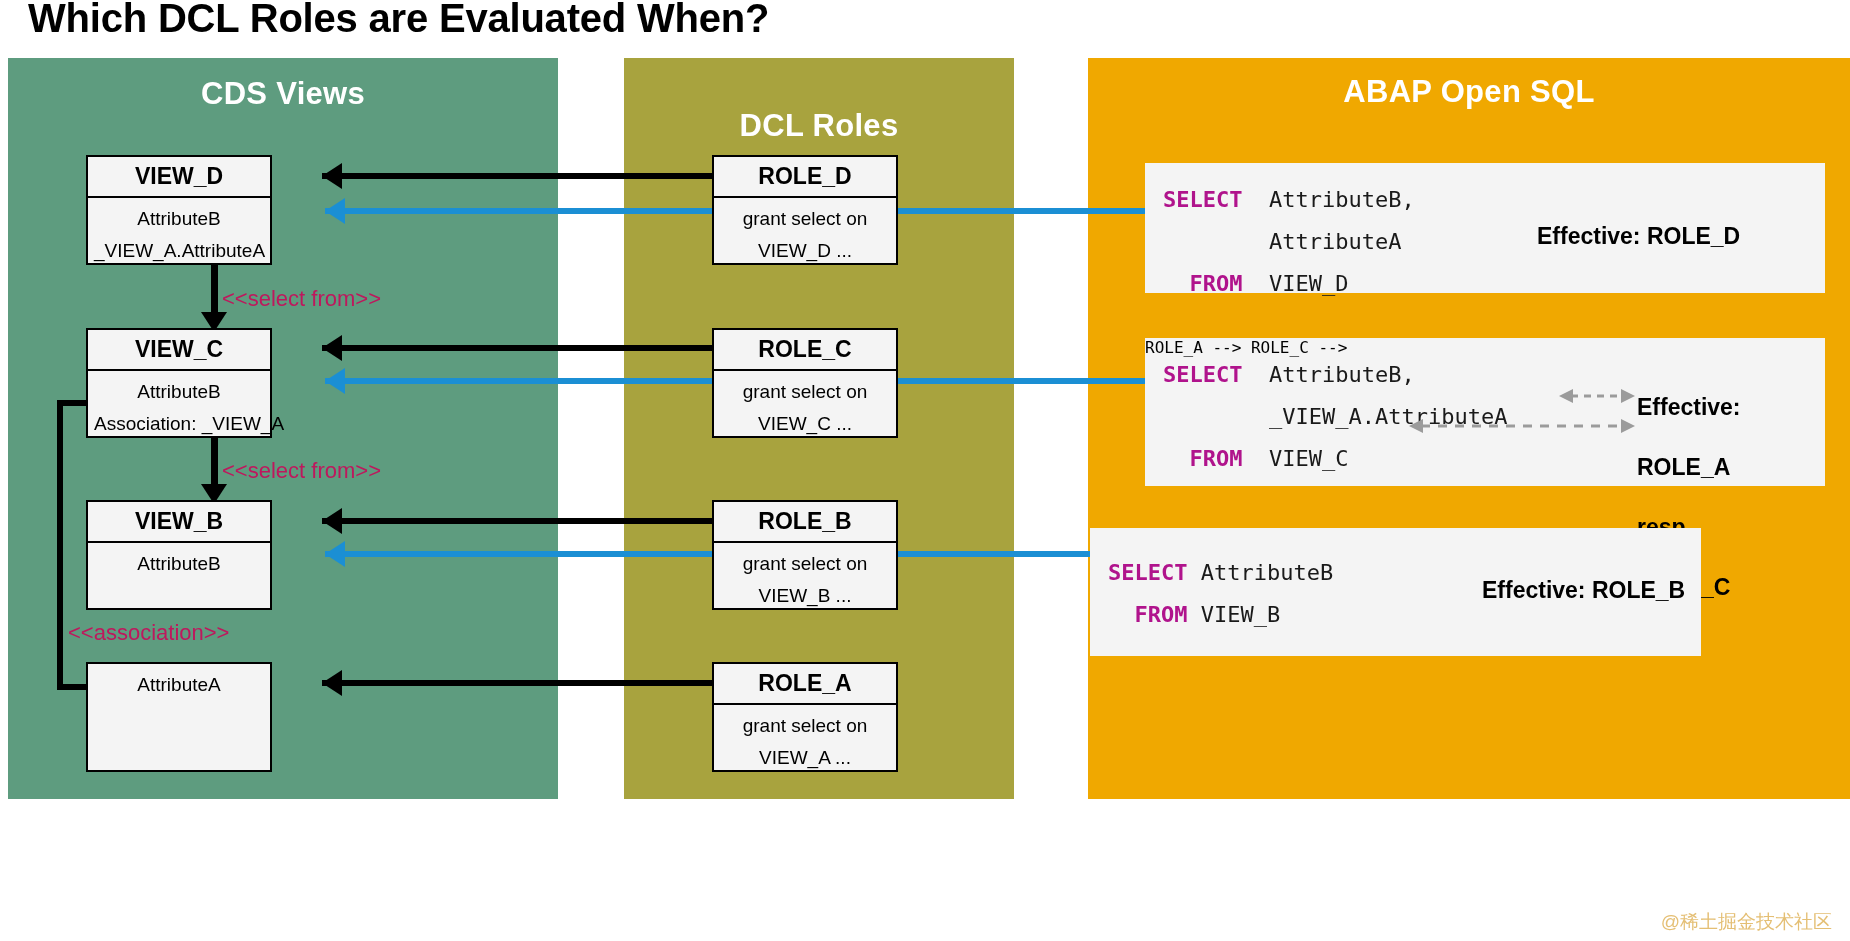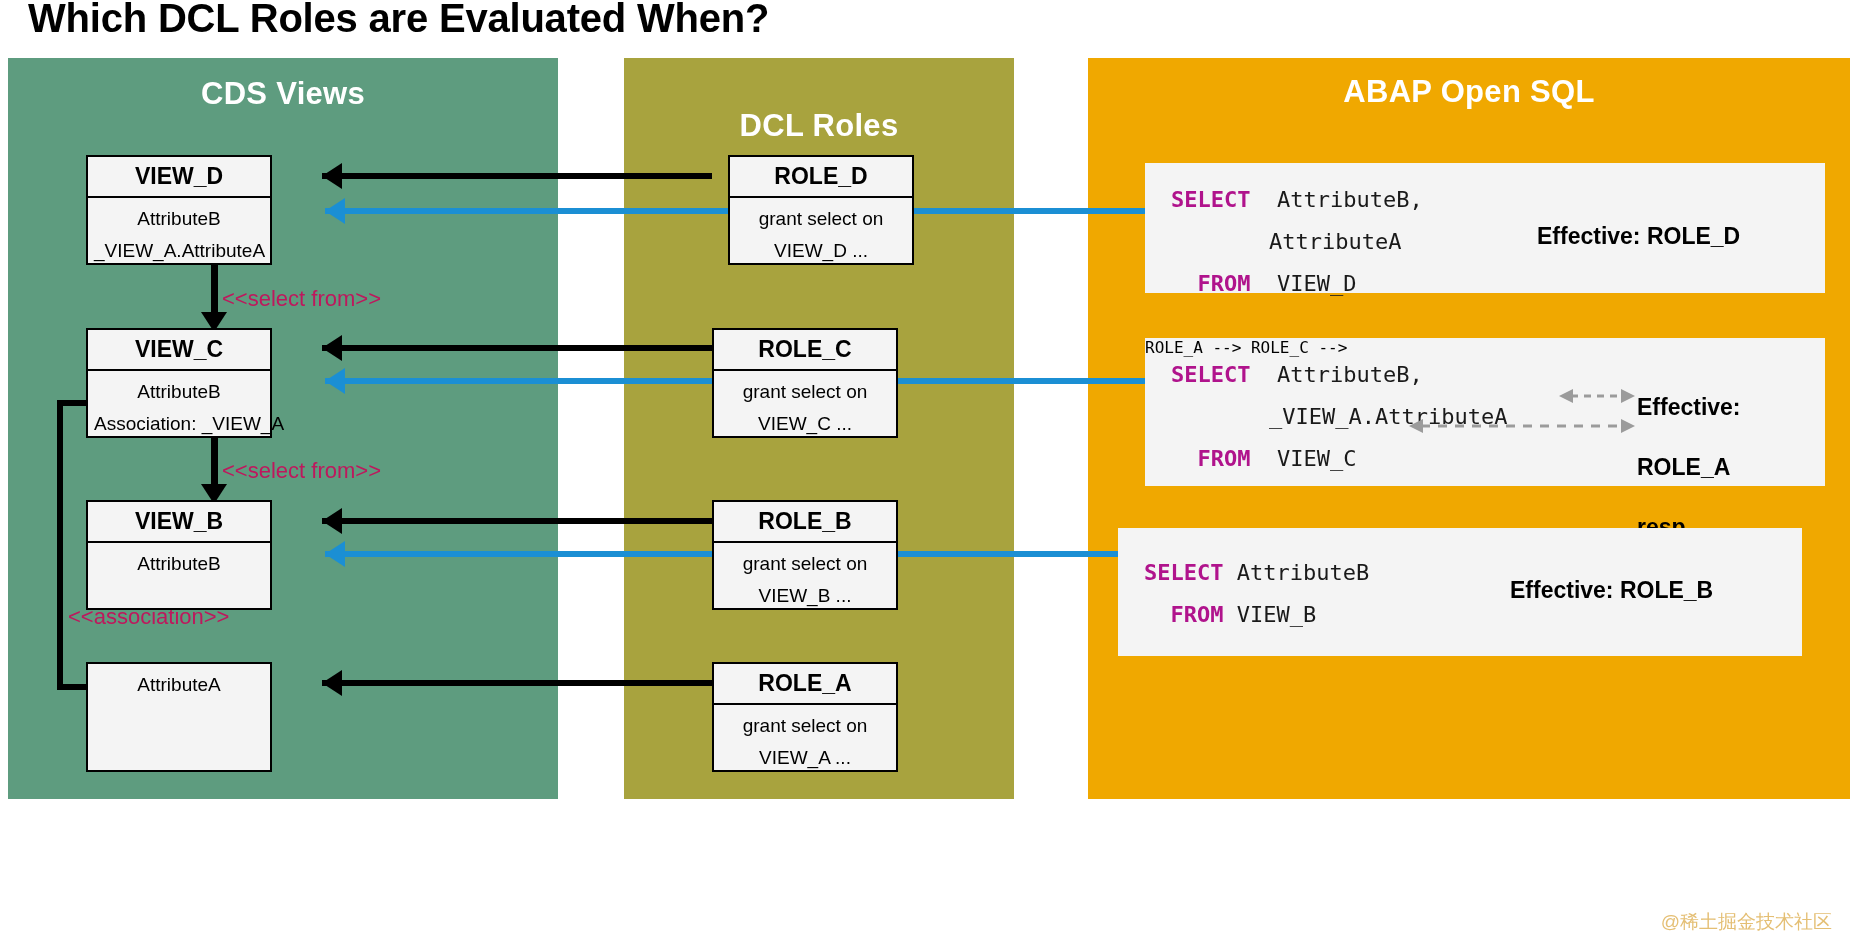--- a/index.html
+++ b/index.html
@@ -139,21 +139,21 @@
   }
   .sql-code {
     position: absolute;
     left: 18px;
     top: 16px;
     font-size: 22px;
     line-height: 42px;
     white-space: pre;
     color: #1a1a1a;
   }
-  .kw { color: #b0138c; font-weight: bold; margin-left: 8px; }
+  .kw { color: #b0138c; font-weight: bold; }
   .eff {
     position: absolute;
     font-family: "Liberation Sans", sans-serif;
     font-size: 23px;
     font-weight: bold;
     color: #000000;
     white-space: pre-line;
     line-height: 30px;
   }
 
@@ -215,21 +215,21 @@
   <div class="edge-label" style="left:222px; top:286px;">&lt;&lt;select from&gt;&gt;</div>
 
   <div class="vline blk" style="left:211px; top:434px; width:7px; height:60px;"></div>
   <div class="arrow-down" style="left:201px; top:484px;"></div>
   <div class="edge-label" style="left:222px; top:458px;">&lt;&lt;select from&gt;&gt;</div>
 
   <div class="hline blk" style="left:57px; top:400px; width:45px;"></div>
   <div class="vline blk" style="left:57px; top:400px; height:290px;"></div>
   <div class="hline blk" style="left:57px; top:684px; width:35px;"></div>
   <div class="arrow-right-blk" style="left:90px; top:674px;"></div>
-  <div class="edge-label" style="left:68px; top:604px;">&lt;&lt;association&gt;&gt;</div>
+  <div class="edge-label" style="left:68px; top:620px;">&lt;&lt;association&gt;&gt;</div>
 
   <div class="entity" style="left:86px; top:155px; width:186px; height:110px;">
     <div class="entity-title">VIEW_D</div>
     <div class="entity-body">
       <div class="row">AttributeB</div>
       <div class="row">_VIEW_A.AttributeA</div>
     </div>
   </div>
 
   <div class="entity" style="left:86px; top:328px; width:186px; height:110px;">
@@ -246,21 +246,21 @@
       <div class="row">AttributeB</div>
     </div>
   </div>
 
   <div class="entity" style="left:86px; top:662px; width:186px; height:110px;">
     <div class="entity-body">
       <div class="row">AttributeA</div>
     </div>
   </div>
 
-  <div class="entity" style="left:712px; top:155px; width:186px; height:110px;margin-left:16px;">
+  <div class="entity" style="left:712px; top:155px; width:186px; height:110px;">
     <div class="entity-title">ROLE_D</div>
     <div class="entity-body">
       <div class="row">grant select on</div>
       <div class="row">VIEW_D ...</div>
     </div>
   </div>
 
   <div class="entity" style="left:712px; top:328px; width:186px; height:110px;">
     <div class="entity-title">ROLE_C</div>
     <div class="entity-body">
@@ -312,21 +312,21 @@
     </svg>
 
     <div class="eff" style="left:492px; top:24px;">
       <div>Effective:</div>
       <div>ROLE_A</div>
       <div>resp.</div>
       <div>ROLE_C</div>
     </div>
   </div>
 
-  <div class="sql-card" style="left:1118px; top:528px; width:684px; height:128px;">
+  <div class="sql-card" style="left:1090px; top:528px; width:611px; height:128px;">
     <div class="sql-code" style="top:24px;"><span class="kw">SELECT</span><span> AttributeB
   </span><span class="kw">FROM</span><span> VIEW_B</span></div>
     <div class="eff" style="left:392px; top:47px;">Effective: ROLE_B</div>
   </div>
 
   <div class="watermark">@稀土掘金技术社区</div>
 
 </div>
 
 </body></html>

